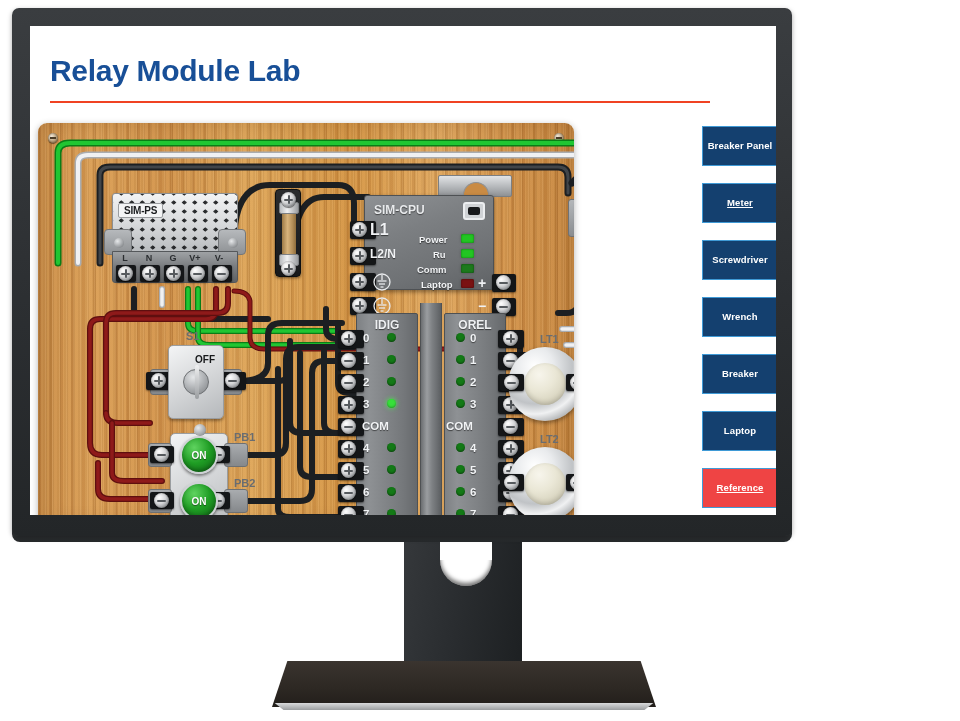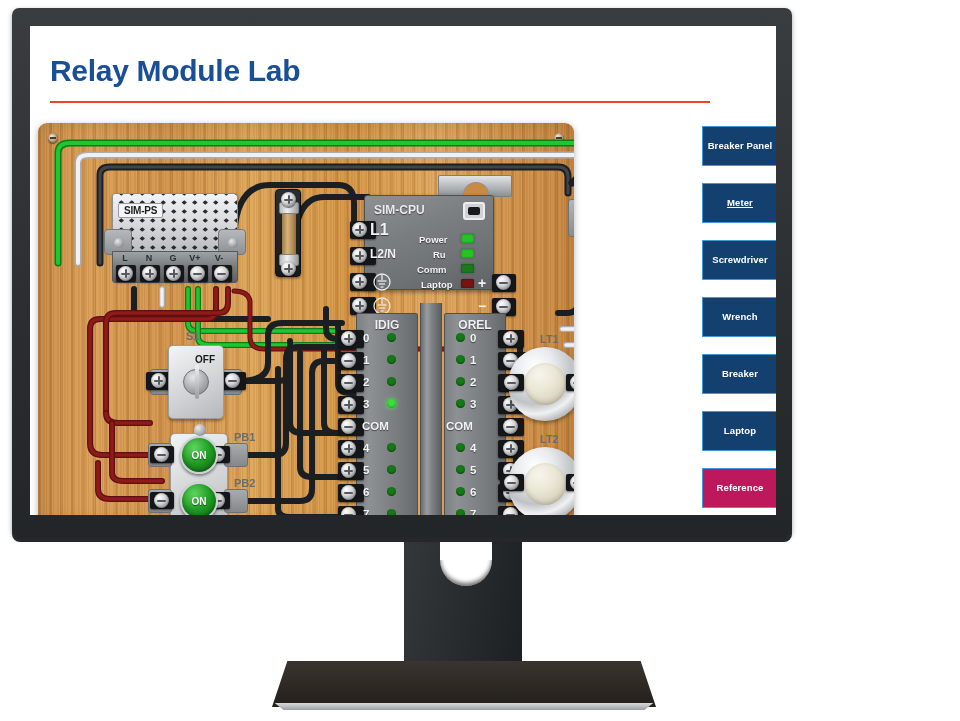--- a/index.html
+++ b/index.html
@@ -729,21 +729,21 @@
           </div>
           <div class="side-btn" style="background: rgb(20, 64, 111); border-color: rgb(63, 154, 214);">
             <span>Wrench</span>
           </div>
           <div class="side-btn" style="background: rgb(20, 64, 111); border-color: rgb(63, 154, 214);">
             <span>Breaker</span>
           </div>
           <div class="side-btn" style="background: rgb(20, 64, 111); border-color: rgb(63, 154, 214);">
             <span>Laptop</span>
           </div>
-          <div class="side-btn" style="background: #be185d; border-color: rgb(63, 154, 214);">
+          <div class="side-btn" style="background: #ef4444; border-color: rgb(63, 154, 214); text-decoration: underline;">
             <span>Reference</span>
           </div>
         </div>
 
     </div>
   </div>
 
 </div>
 
 </body></html>

